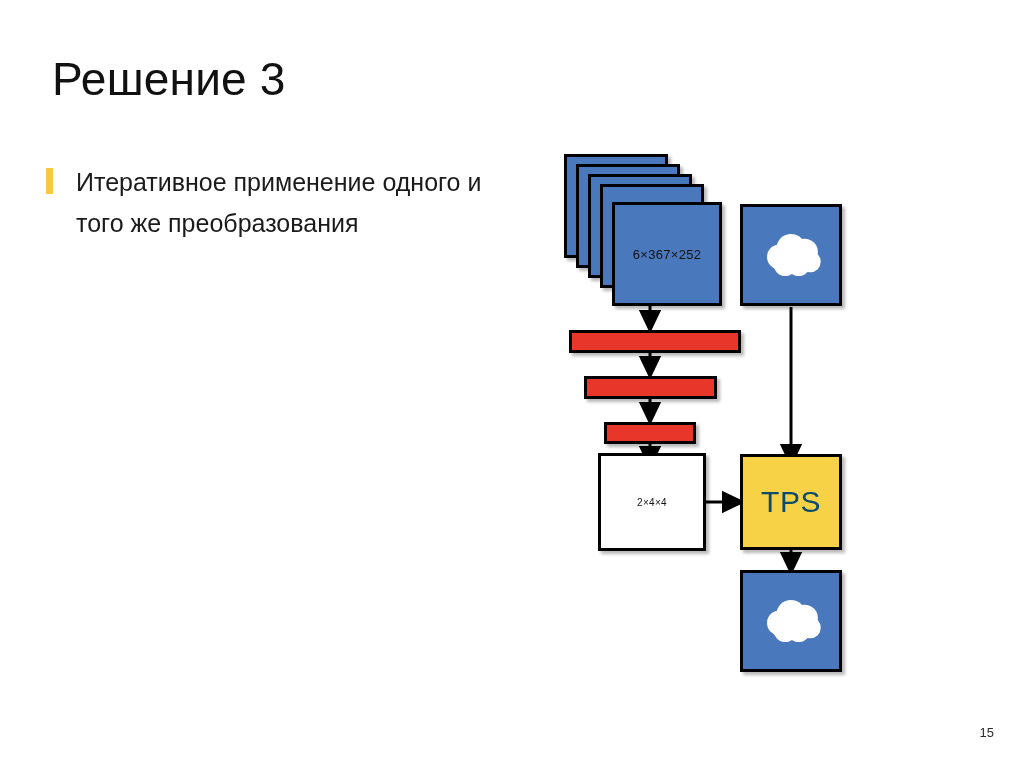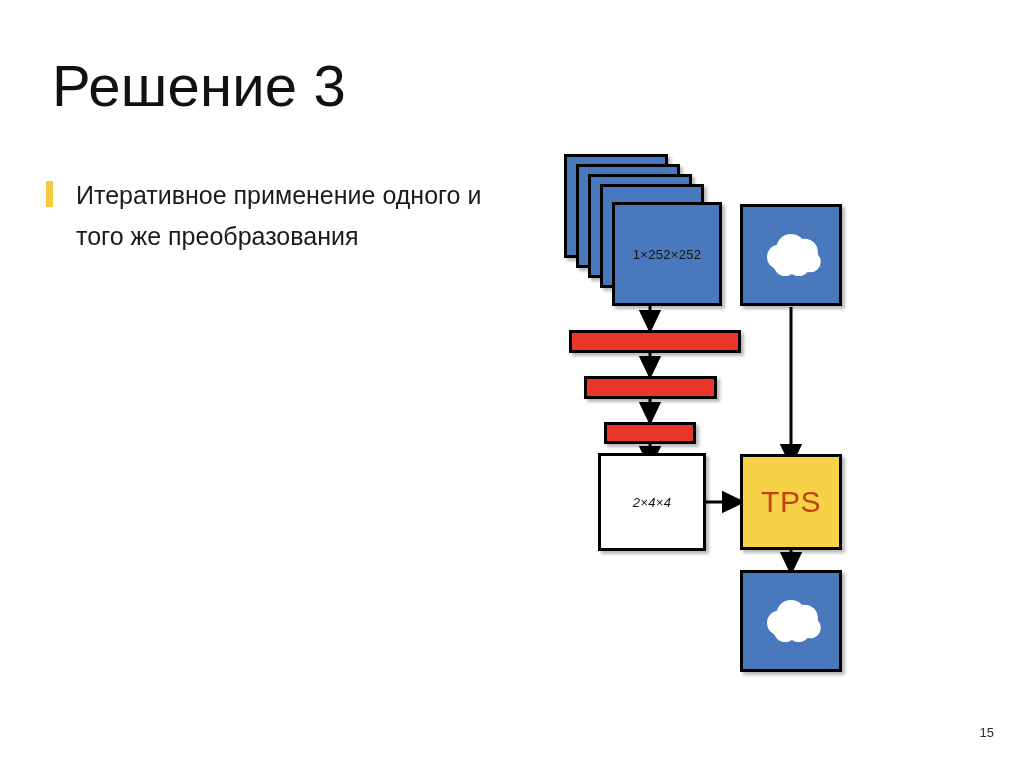--- a/index.html
+++ b/index.html
@@ -14,39 +14,38 @@
     overflow: hidden;
     font-family: "Liberation Sans", sans-serif;
     color: #000000;
   }
 
   
   #slide-title {
     position: absolute;
     left: 52px;
     top: 52px;
-    font-size: 58px;
+    font-size: 46px;
     font-weight: 400;
     letter-spacing: 0.2px;
     color: #111111;
     white-space: nowrap;
   }
 
   
   #bullet-list {
     position: absolute;
     left: 46px;
     top: 162px;
     width: 470px;
   }
   .bullet-item {
     position: relative;
     padding-left: 30px;
     margin-bottom: 34px;
-    margin-top: 13px;
   }
   .bullet-marker {
     position: absolute;
     left: 0;
     top: 6px;
     width: 7px;
     height: 26px;
     background: #f6c93f;
   }
   .bullet-text {
@@ -85,34 +84,33 @@
   .conv-bar {
     background: #e8372a;
   }
   .tensor-box {
     background: #ffffff;
     display: flex;
     align-items: center;
     justify-content: center;
   }
   .tensor-label {
-    font-size: 13px;
+    font-size: 10px;
     color: #121212;
     letter-spacing: 0.3px;
-    font-style: italic;
   }
   .tps-box {
     background: #f7d246;
     display: flex;
     align-items: center;
     justify-content: center;
   }
   .tps-label {
     font-size: 30px;
-    color: #c2410c;
+    color: #0c4a6e;
     letter-spacing: 0.5px;
   }
   .image-box {
     background: #4a78bd;
   }
   .cloud-svg {
     position: absolute;
     left: 0;
     top: 0;
     width: 100%;
@@ -174,21 +172,21 @@
     <line x1="231" y1="157" x2="231" y2="310" stroke="#000000" stroke-width="3" marker-end="url(#ah)"></line>
 
     <line x1="231" y1="399" x2="231" y2="418" stroke="#000000" stroke-width="3" marker-end="url(#ah)"></line>
   </svg>
 
   <div class="node frame-stack-layer" style="left:4px; top:4px; width:104px; height:104px;"></div>
   <div class="node frame-stack-layer" style="left:16px; top:14px; width:104px; height:104px;"></div>
   <div class="node frame-stack-layer" style="left:28px; top:24px; width:104px; height:104px;"></div>
   <div class="node frame-stack-layer" style="left:40px; top:34px; width:104px; height:104px;"></div>
   <div class="node frame-stack-layer frame-front" style="left:52px; top:52px; width:110px; height:104px;">
-    <span class="frame-label">1×252×252</span>
+    <span class="frame-label">6×367×252</span>
   </div>
 
   <div class="node conv-bar" style="left:9px; top:180px; width:172px; height:23px;"></div>
   <div class="node conv-bar" style="left:24px; top:226px; width:133px; height:23px;"></div>
   <div class="node conv-bar" style="left:44px; top:272px; width:92px; height:22px;"></div>
 
   <div class="node tensor-box" style="left:38px; top:303px; width:108px; height:98px;">
     <span class="tensor-label">2×4×4</span>
   </div>
 

